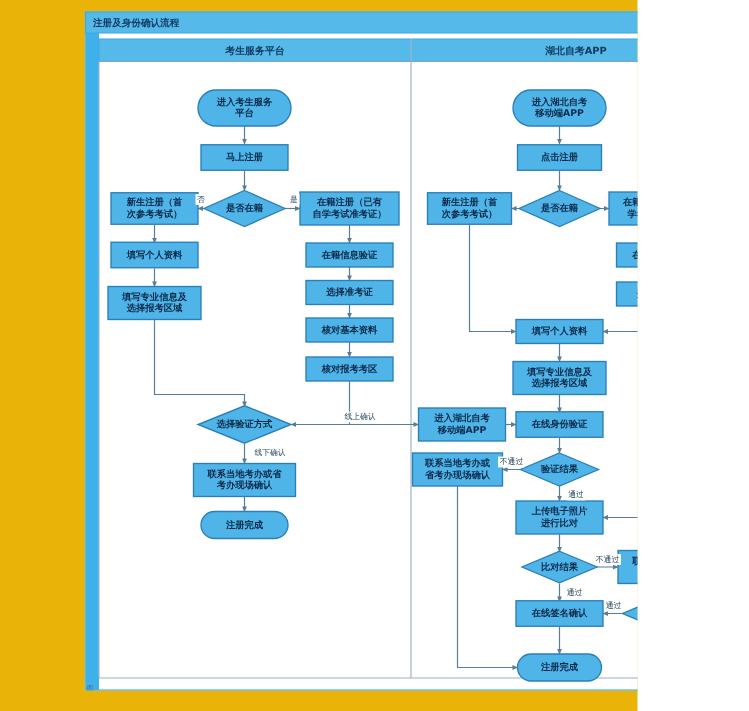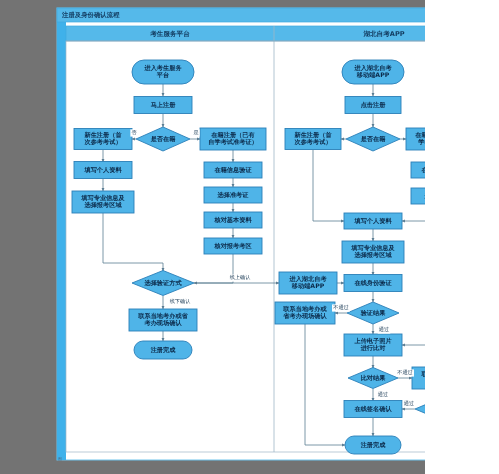--- a/index.html
+++ b/index.html
@@ -1,17 +1,17 @@
 <!DOCTYPE html>
 <html><head>
 <meta charset="utf-8">
 <style>
   html,body{margin:0;padding:0;background:#ffffff;}
   body{font-family:"DejaVu Sans","Liberation Sans",sans-serif;}
-  #page{position:relative;width:425px;height:474px;background:#737373;overflow:hidden;}
+  #page{position:relative;width:425px;height:474px;background:#eab308;overflow:hidden;}
   #chart-root{position:absolute;left:0;top:0;width:499px;height:474px;}
   .nd-text{font-family:"DejaVu Sans","Liberation Sans",sans-serif;font-size:6.2px;fill:#0b2a4a;text-anchor:middle;dominant-baseline:middle;font-weight:bold;}
   .hdr-text{font-family:"DejaVu Sans","Liberation Sans",sans-serif;font-size:6.6px;fill:#123a5e;text-anchor:middle;dominant-baseline:middle;font-weight:bold;}
   .title-text{font-family:"DejaVu Sans","Liberation Sans",sans-serif;font-size:6.4px;fill:#123a5e;dominant-baseline:middle;font-weight:bold;}
   .edge-text{font-family:"DejaVu Sans","Liberation Sans",sans-serif;font-size:5.2px;fill:#1a3a55;text-anchor:middle;dominant-baseline:middle;}
   .shape{stroke:#2b7fb8;stroke-width:.9;}
   .edge{stroke:#5b7d93;stroke-width:.8;fill:none;}
   .wm{font-family:"DejaVu Sans","Liberation Sans",sans-serif;font-size:4px;fill:#4a6b85;}
 </style>
 </head>

